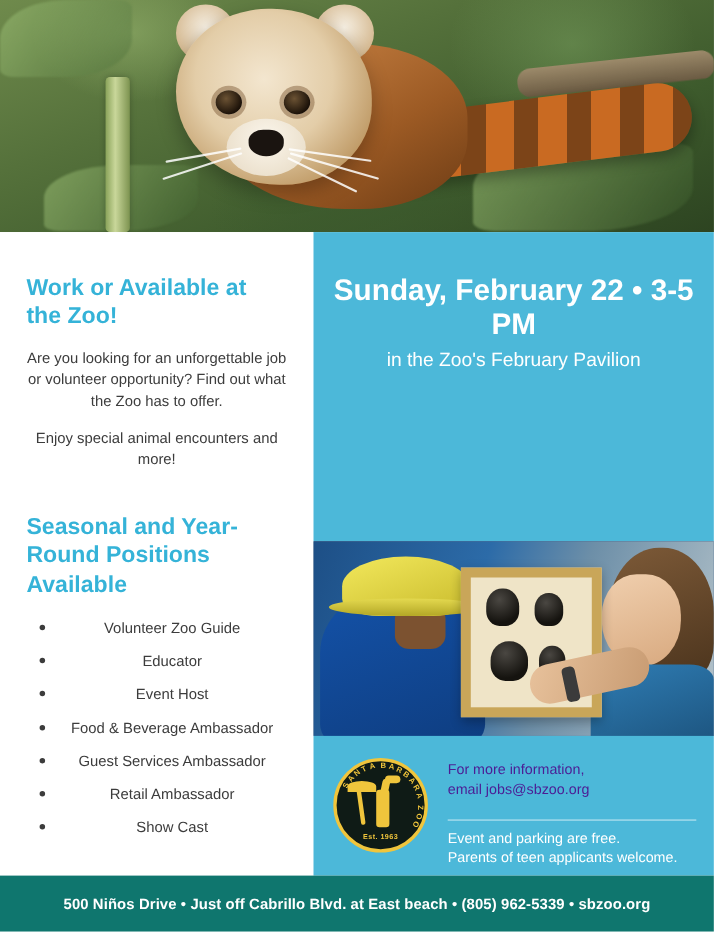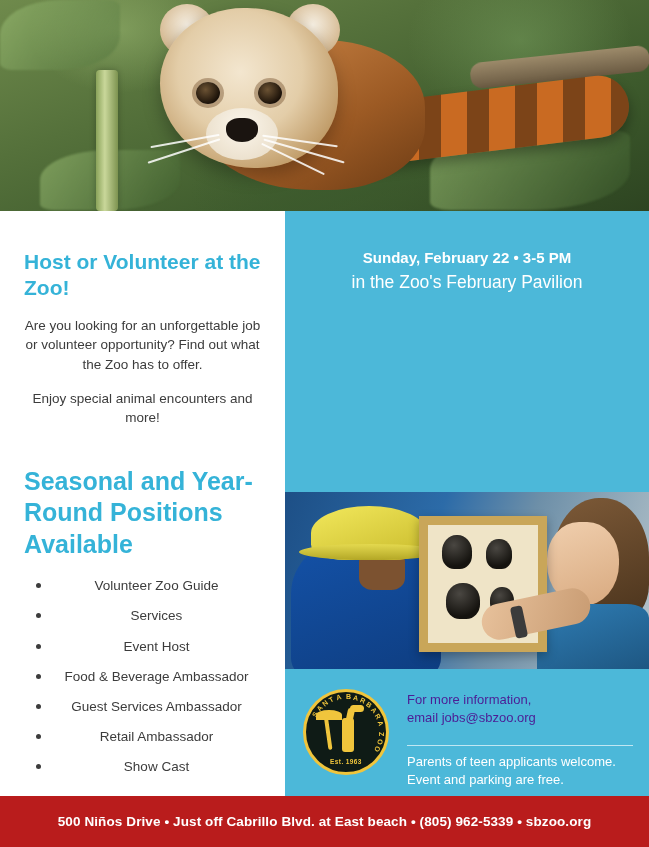--- a/index.html
+++ b/index.html
@@ -146,21 +146,21 @@
     margin: 0;
   }
   .heading-1 { padding-top: 38px; }
   .body-text {
     color: #3c3c3c;
     font-size: 13.5px;
     line-height: 1.45;
     margin: 14px 0 0 0;
     text-align: center;
   }
-  .heading-2 { margin-top: 38px; font-size: 25px; }
+  .heading-2 { margin-top: 38px; font-size: 21px; }
   .job-list {
     list-style: none;
     margin: 18px 0 0 0;
     padding: 0;
     text-align: center;
   }
   .job-list li {
     position: relative;
     color: #3c3c3c;
     font-size: 13.5px;
@@ -195,21 +195,21 @@
   .blue-panel h1 {
     color: #ffffff;
     font-size: 49px;
     line-height: 1.04;
     font-weight: bold;
     margin: 6px 0 0 0;
     letter-spacing: -0.5px;
   }
   .event-date {
     color: #ffffff;
-    font-size: 15px;
+    font-size: 27px;
     font-weight: bold;
     margin: 22px 0 0 0;
   }
   .event-place {
     color: #ffffff;
     font-size: 17.5px;
     font-weight: normal;
     margin: 6px 0 0 0;
   }
 
@@ -405,21 +405,21 @@
     color: #ffffff;
     font-size: 13px;
     line-height: 1.42;
   }
 
   
   .footer {
     position: absolute;
     left: 0; top: 796px;
     width: 649px; height: 51px;
-    background: #b91c1c;
+    background: #0f766e;
     color: #ffffff;
     font-size: 13.5px;
     font-weight: bold;
     display: flex;
     align-items: center;
     justify-content: center;
     letter-spacing: .1px;
   }
 </style>
 </head>
@@ -444,29 +444,29 @@
     <div class="panda-muzzle"></div>
     <div class="panda-nose"></div>
     <div class="whisker" style="left:262px;top:140px;width:76px;transform:rotate(8deg);"></div>
     <div class="whisker" style="left:262px;top:150px;width:84px;transform:rotate(16deg);"></div>
     <div class="whisker" style="left:258px;top:158px;width:70px;transform:rotate(26deg);"></div>
     <div class="whisker" style="left:150px;top:140px;width:70px;transform:rotate(-10deg);"></div>
     <div class="whisker" style="left:146px;top:150px;width:76px;transform:rotate(-18deg);"></div>
   </div>
 
   <div class="left-col">
-    <h2 class="heading-blue heading-1">Host or Volunteer at the Zoo!</h2>
+    <h2 class="heading-blue heading-1">Work or Available at the Zoo!</h2>
     <p class="body-text">Are you looking for an unforgettable job or volunteer opportunity? Find out what the Zoo has to offer.</p>
     <p class="body-text">Enjoy special animal encounters and more!</p>
 
     <h2 class="heading-blue heading-2">Seasonal and Year-Round Positions Available</h2>
 
     <ul class="job-list">
       <li>Volunteer Zoo Guide</li>
-      <li>Services</li>
+      <li>Educator</li>
       <li>Event Host</li>
       <li>Food &amp; Beverage Ambassador</li>
       <li>Guest Services Ambassador</li>
       <li>Retail Ambassador</li>
       <li>Show Cast</li>
     </ul>
   </div>
 
   <div class="right-col">
 
@@ -520,22 +520,22 @@
         </div>
         <div class="logo-est">Est. 1963</div>
       </div>
 
       <div class="contact-text">
         <div>For more information,</div>
         <div>email jobs@sbzoo.org</div>
       </div>
       <div class="contact-rule"></div>
       <div class="contact-text2">
+        <div>Event and parking are free.</div>
         <div>Parents of teen applicants welcome.</div>
-        <div>Event and parking are free.</div>
       </div>
     </div>
   </div>
 
   <div class="footer">
     <span>500 Niños Drive • Just off Cabrillo Blvd. at East beach • (805) 962-5339 • sbzoo.org</span>
   </div>
 
 </div>
 

